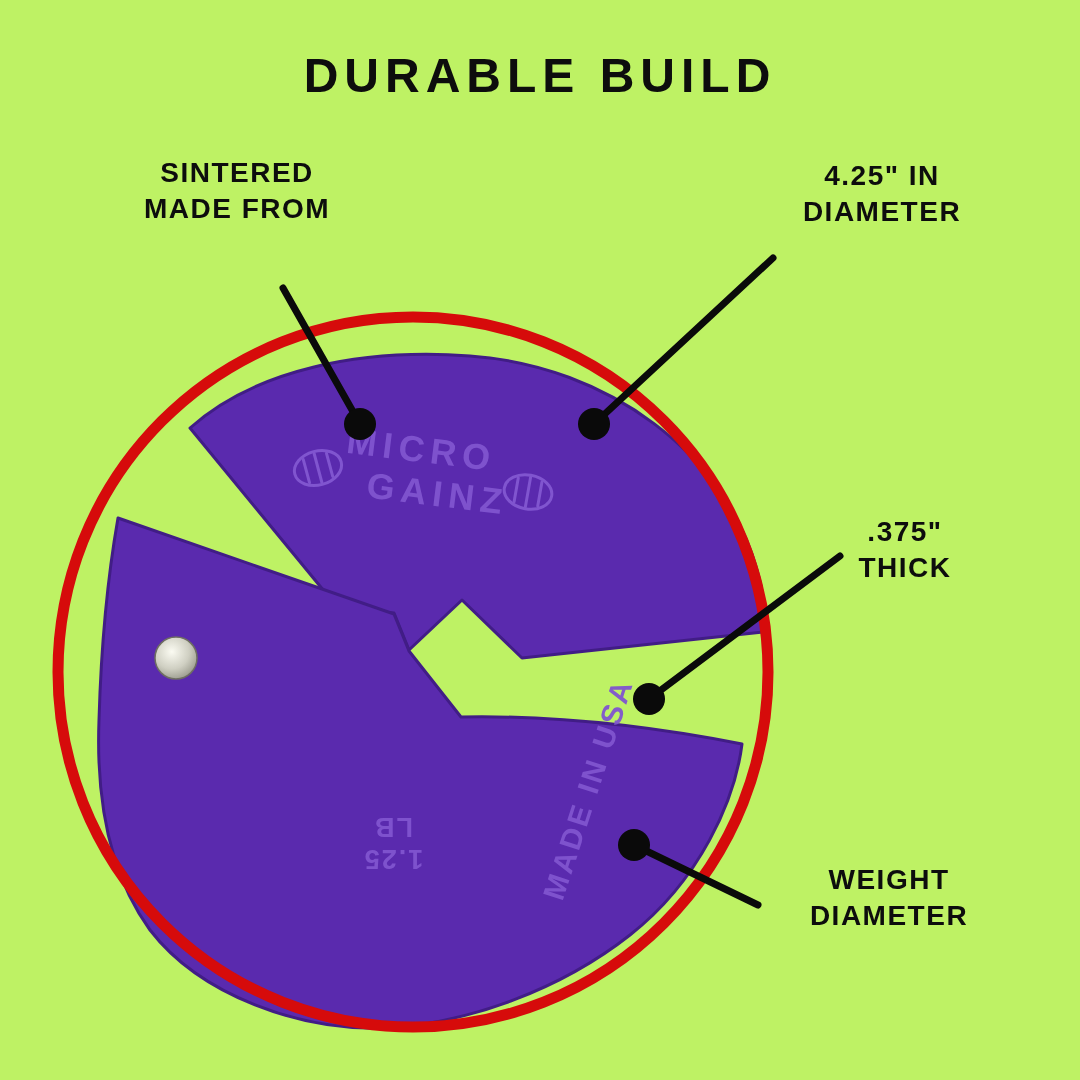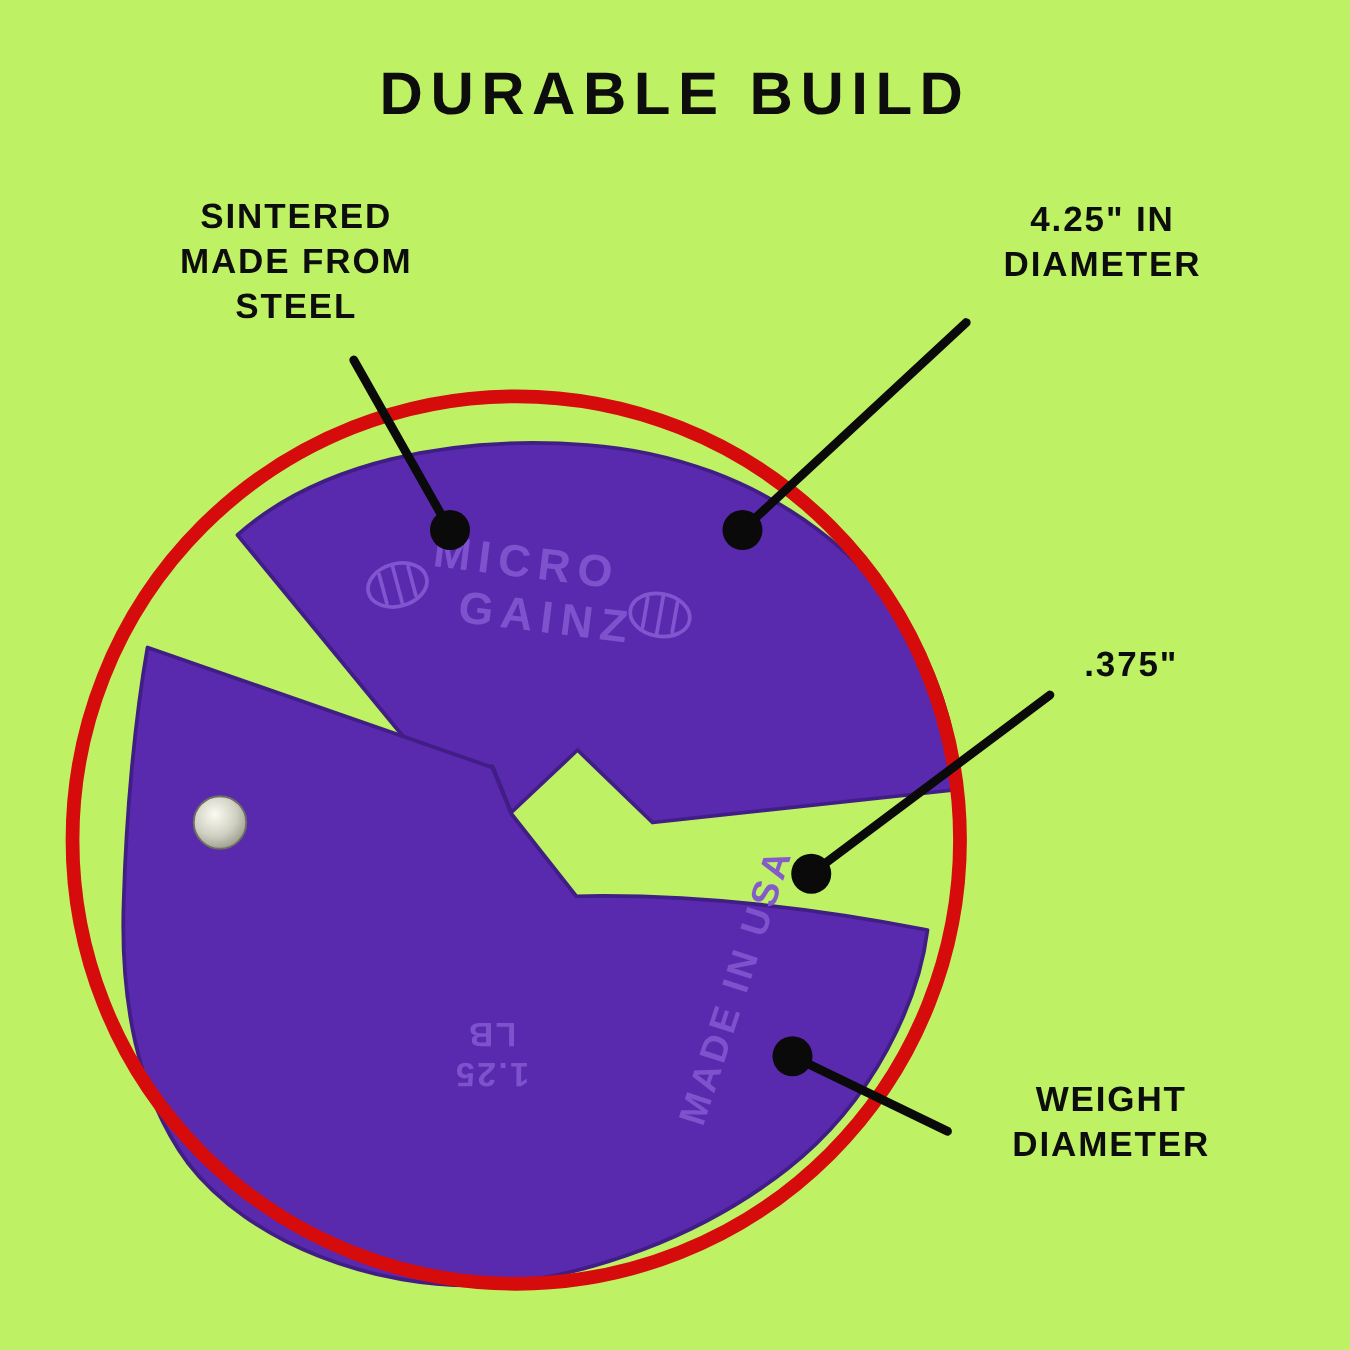--- a/index.html
+++ b/index.html
@@ -39,30 +39,30 @@
 </head>
 <body>
 
 <div class="stage">
 
   <div class="title">DURABLE BUILD</div>
 
   <div class="callout callout-made-from">
     <span>SINTERED</span>
     <span>MADE FROM</span>
-    <span>STEEL</span>
   </div>
 
   <div class="callout callout-diameter">
     <span>4.25" IN</span>
     <span>DIAMETER</span>
   </div>
 
   <div class="callout callout-thick">
     <span>.375"</span>
+    <span>THICK</span>
   </div>
 
   <div class="callout callout-accuracy">
     <span>WEIGHT</span>
     <span>DIAMETER</span>
   </div>
 
   <svg class="art" viewBox="0 0 1080 1080">
     <defs>
       <radialGradient id="rivetGrad" cx="40%" cy="35%" r="75%">

